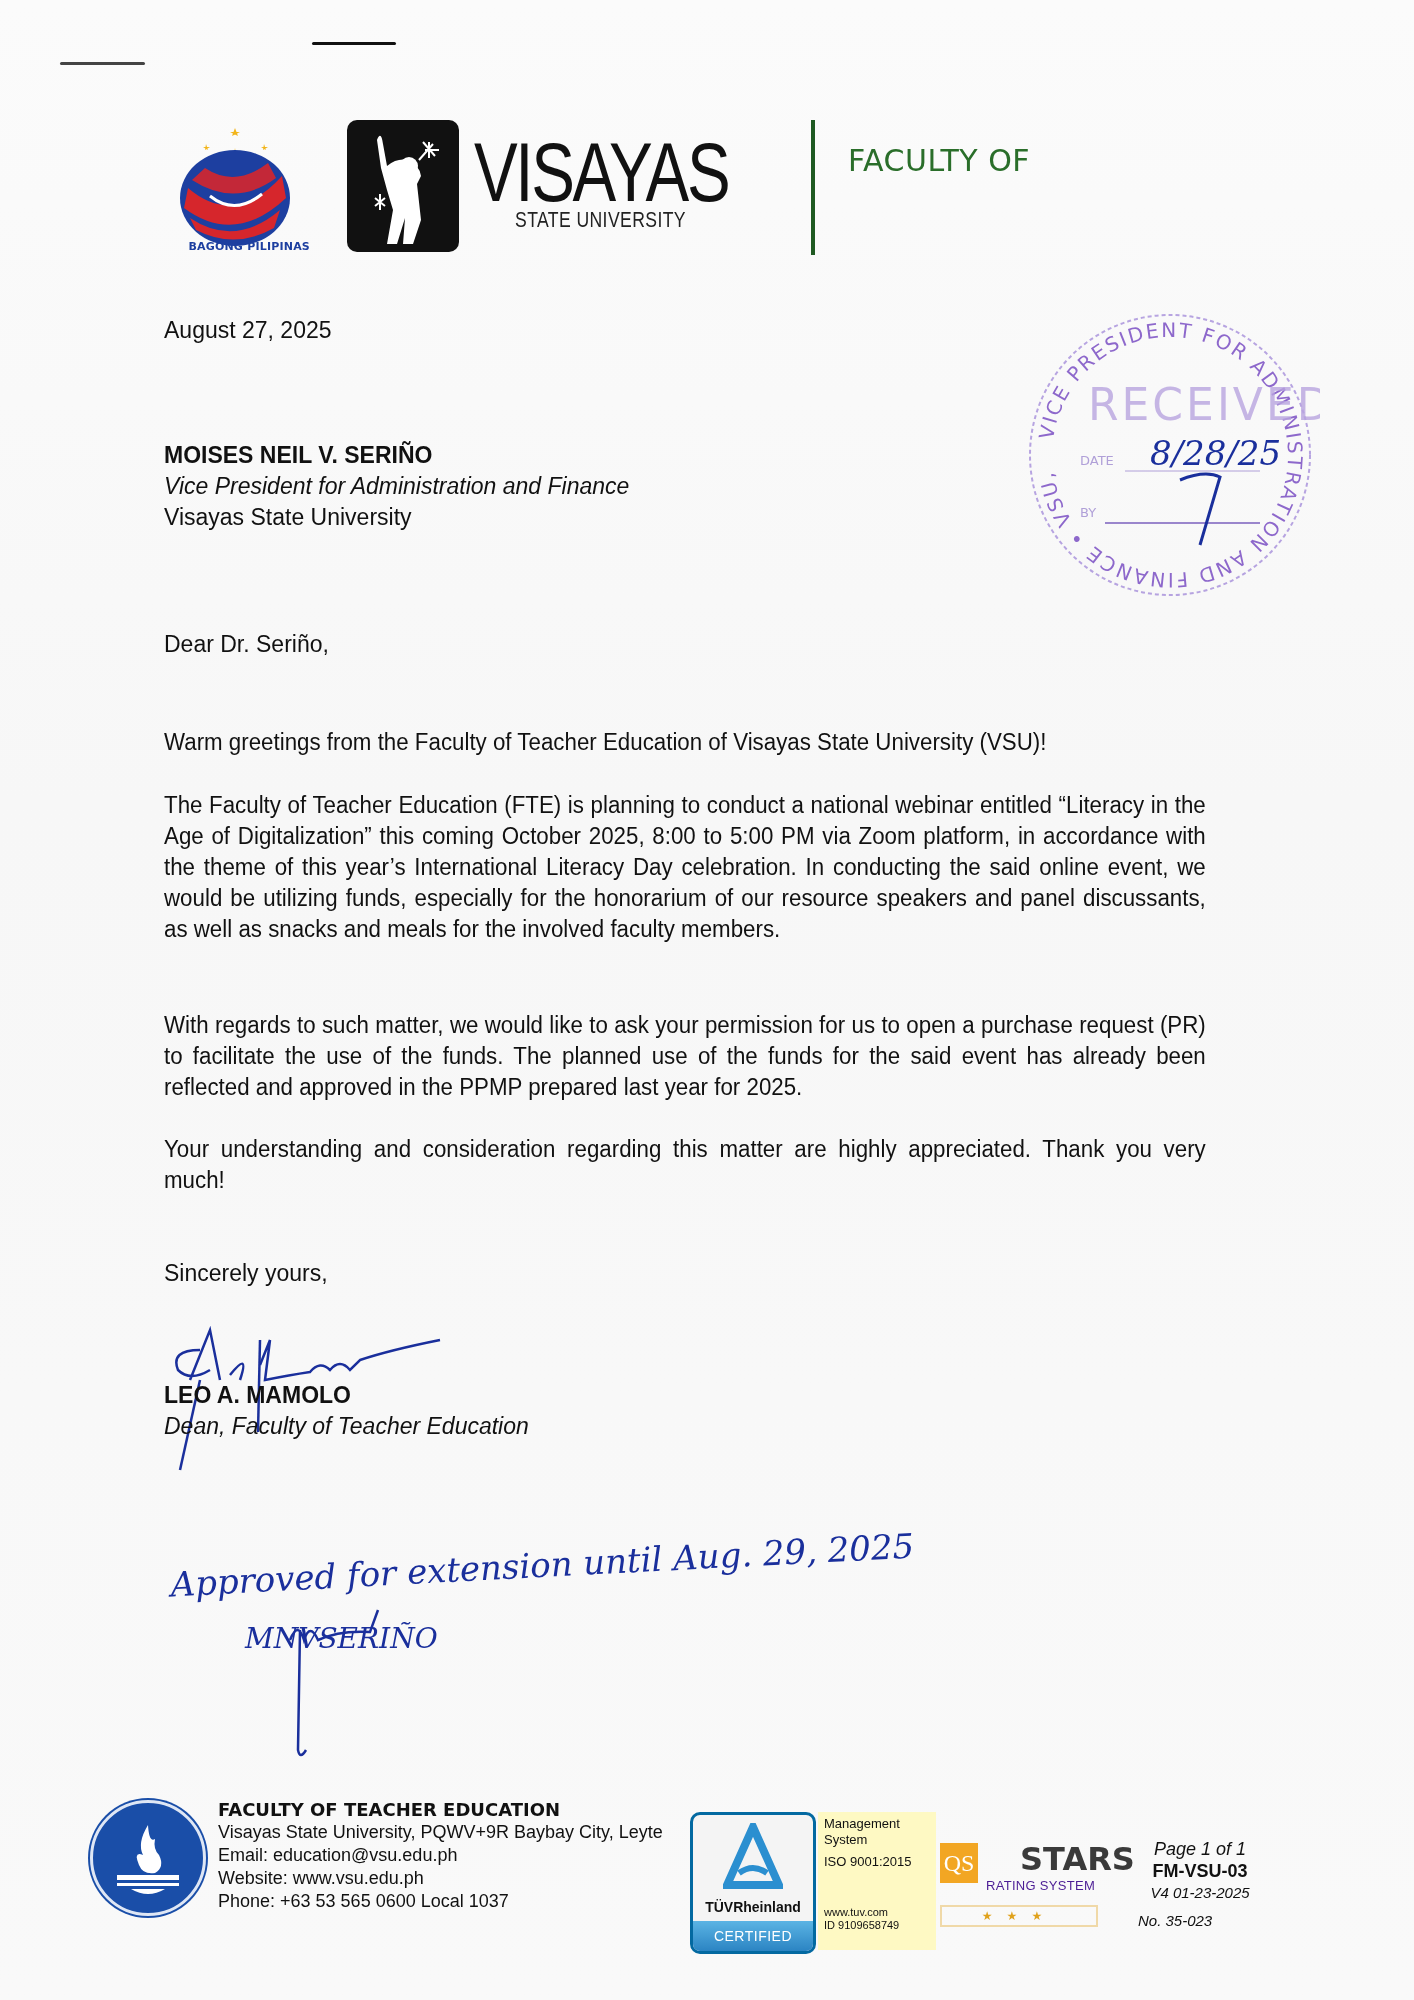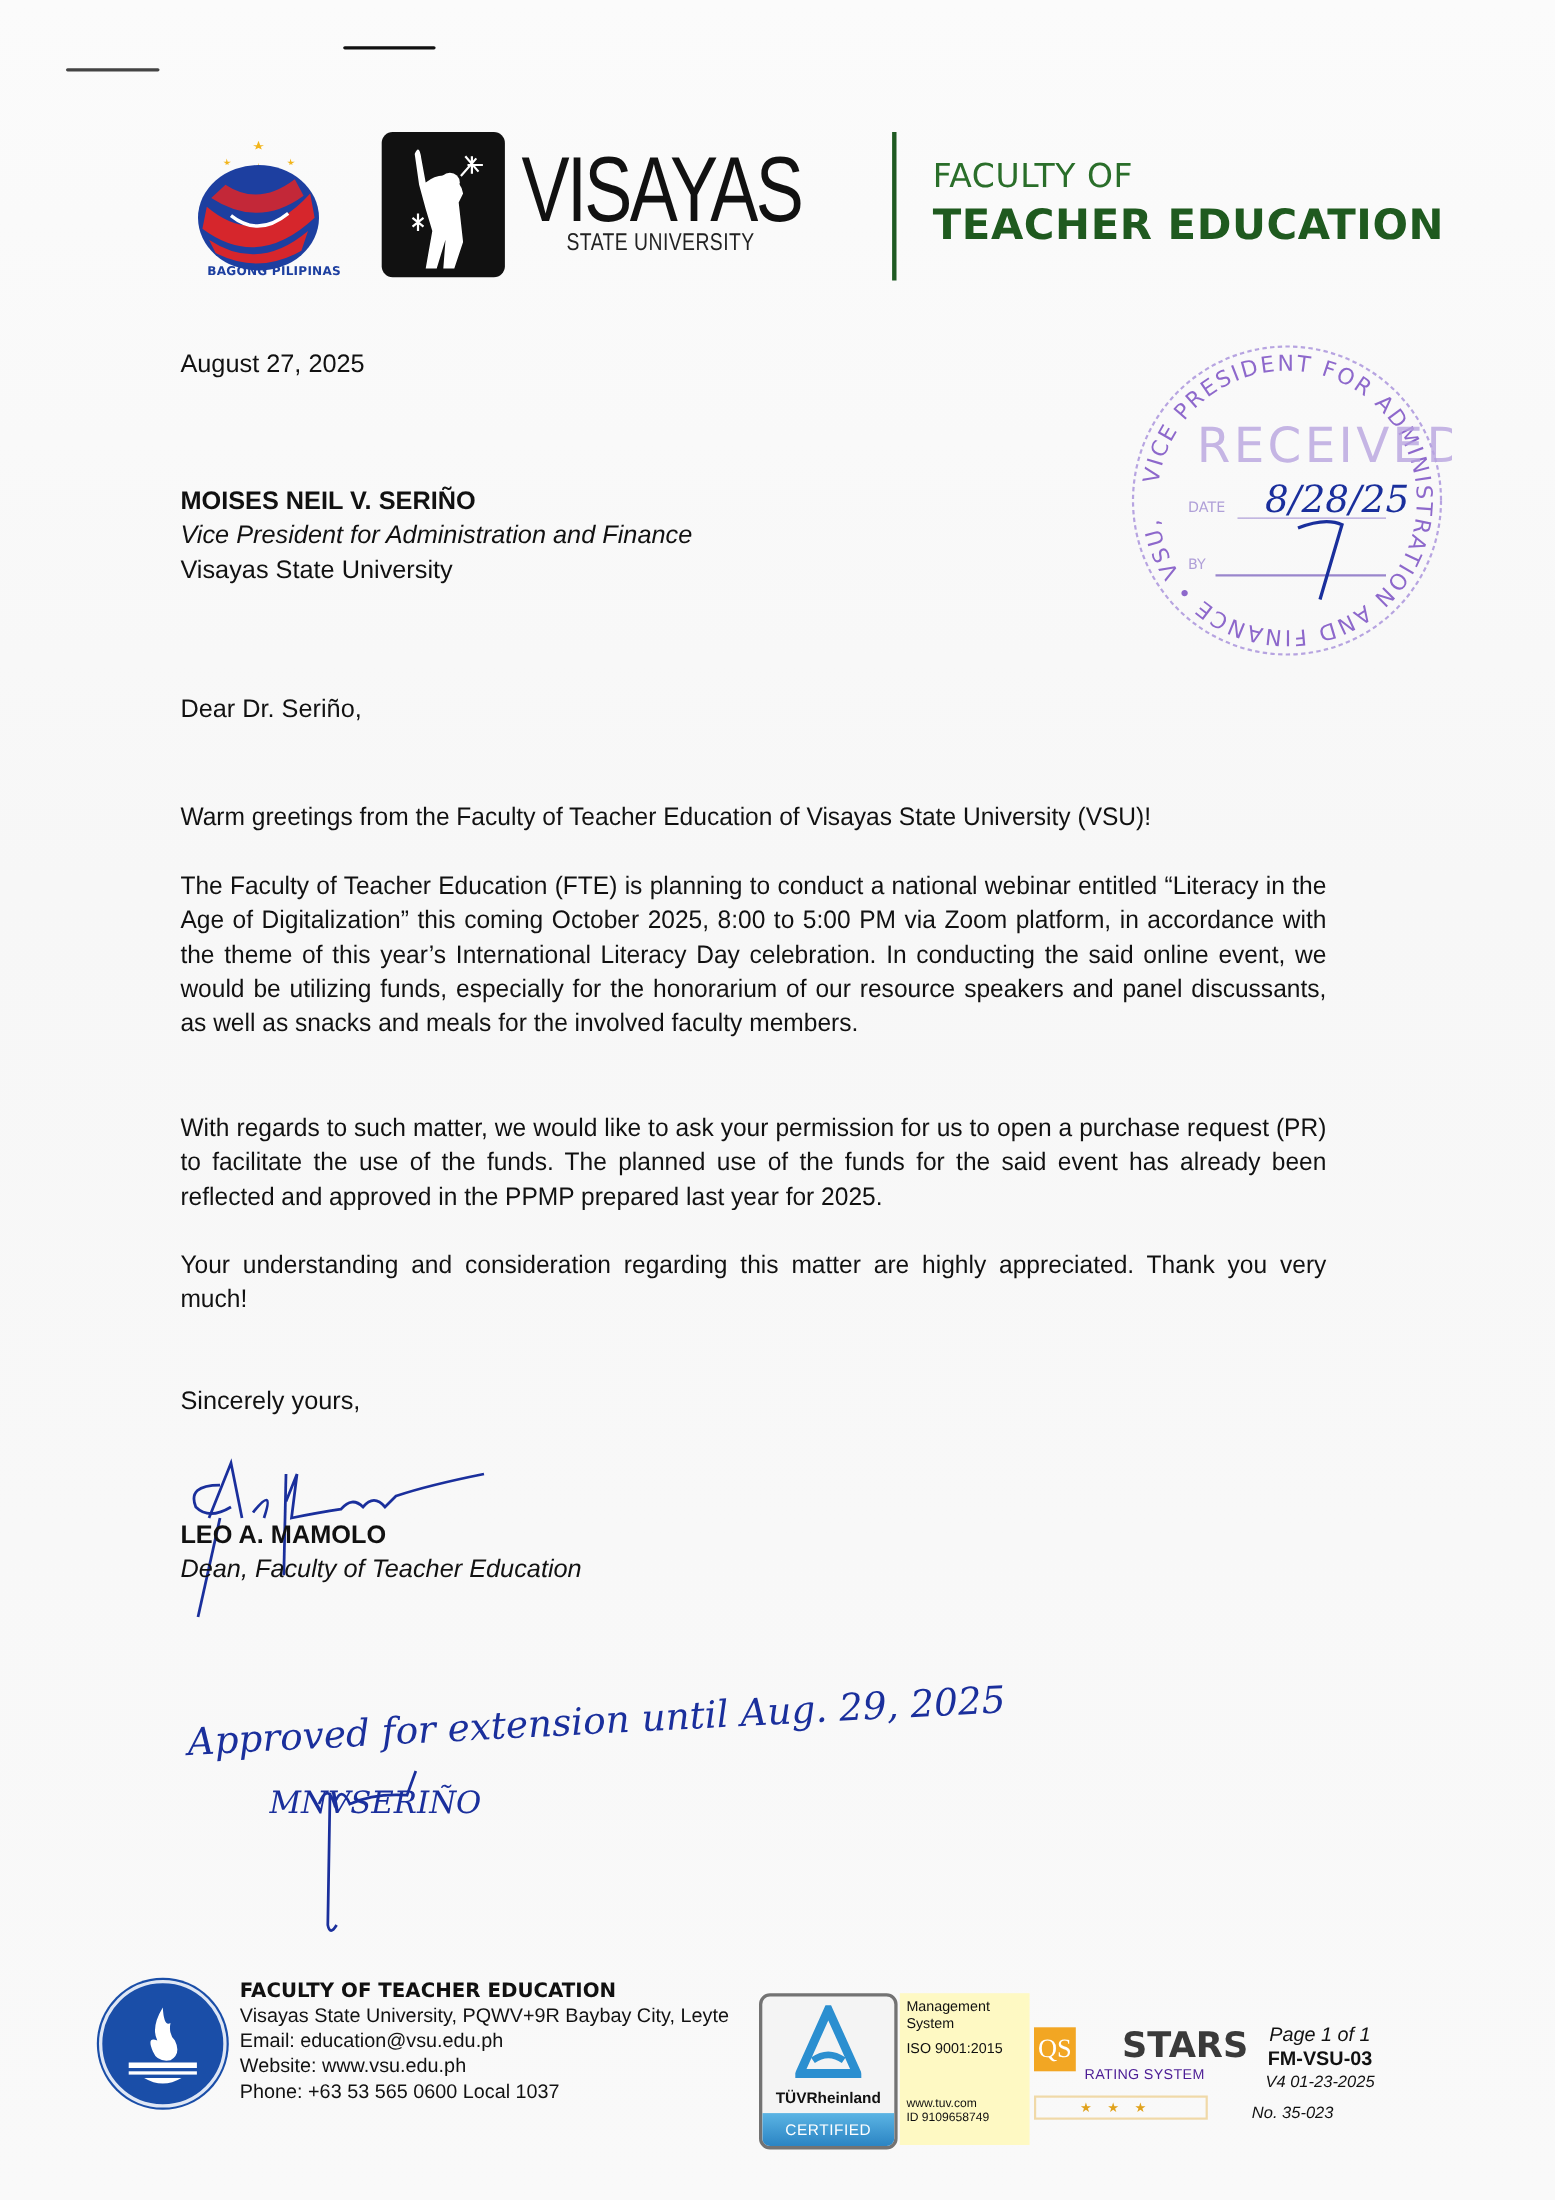--- a/index.html
+++ b/index.html
@@ -30,21 +30,21 @@
   
   .stamp { left:1020px; top:305px; width:300px; height:300px; }
 
   
   .hand { position:absolute; font-family:"DejaVu Serif",serif; font-style:italic; color:#1a2f9c; }
 
   
   .ft-logo { left:90px; top:1800px; width:110px; height:110px; border-radius:50%; background:#1a4ea8; border:3px solid #dfe7f5; box-shadow:0 0 0 2px #1a4ea8; }
   .ft-lines { left:218px; top:1798px; font-size:18px; line-height:23px; color:#111; }
   .ft-lines .t { font-family:"DejaVu Sans",sans-serif; font-weight:bold; font-size:18px; }
-  .tuv-box { left:690px; top:1812px; width:120px; height:136px; border:3px solid #737373; border-radius:10px; background:#f4f4f4; overflow:hidden; }
+  .tuv-box { left:690px; top:1812px; width:120px; height:136px; border:3px solid #0369a1; border-radius:10px; background:#f4f4f4; overflow:hidden; }
   .tuv-cert { position:absolute; left:0; bottom:0; width:100%; height:30px; background:linear-gradient(180deg,#5bb4e4,#2b84c3); color:#fff; font-size:14px; text-align:center; line-height:30px; letter-spacing:0.5px; }
   .tuv-name { position:absolute; left:0; width:100%; top:84px; text-align:center; font-size:14px; font-weight:bold; color:#111; }
   .mgmt { left:818px; top:1812px; width:118px; height:138px; background:#fef9c3; font-size:13px; line-height:16px; color:#111; padding:4px 6px; box-sizing:border-box; }
   .qs-box { left:940px; top:1843px; width:38px; height:40px; background:#f2a623; color:#fff; font-family:"Liberation Serif",serif; font-size:24px; text-align:center; line-height:40px; }
   .qs-stars { left:1020px; top:1840px; font-family:"DejaVu Sans",sans-serif; font-weight:bold; font-size:32px; color:#3a3a3a; }
   .qs-rating { left:986px; top:1878px; font-size:13px; color:#4c1d95; letter-spacing:0.3px; }
   .qs-starbar { left:940px; top:1905px; width:154px; height:18px; border:2px solid #f0d9a8; text-align:center; font-size:12px; line-height:18px; color:#e0a21c; letter-spacing:14px; }
   .page-info { left:1130px; top:1838px; width:140px; text-align:center; font-size:18px; line-height:22px; color:#111; }
 </style>
 </head>
@@ -72,21 +72,20 @@
       <path d="M30 20 Q34 10 36 24 L40 46 Q50 38 60 40 Q72 44 74 56 L70 64 L74 100 L66 124 L56 124 L58 98 L50 124 L40 124 L46 90 L40 70 L34 48 Z" fill="#fff"></path>
       <circle cx="62" cy="46" r="9" fill="#fff"></circle>
       <path d="M72 40 L86 24 M78 30 L92 30 M82 22 L82 38 M76 22 L88 36" stroke="#fff" stroke-width="2"></path>
       <path d="M28 78 L38 86 M28 86 L38 78 M33 74 L33 90" stroke="#fff" stroke-width="2"></path>
     </svg>
   </div>
   <div class="abs vsu-word">VISAYAS</div>
   <div class="abs vsu-sub">STATE UNIVERSITY</div>
   <div class="abs hdr-divider"></div>
   <div class="abs fac-of">FACULTY OF</div>
-  <div class="abs fac-title">TEACHER EDUCATION</div>
 </div>
 
 <div class="txt" style="top:315px;">August 27, 2025</div>
 
 <div class="txt bold" style="top:440px;">MOISES NEIL V. SERIÑO</div>
 <div class="txt ital" style="top:471px;">Vice President for Administration and Finance</div>
 <div class="txt" style="top:502px;">Visayas State University</div>
 
 <div class="abs stamp">
   <svg width="300" height="300" viewBox="0 0 300 300">

